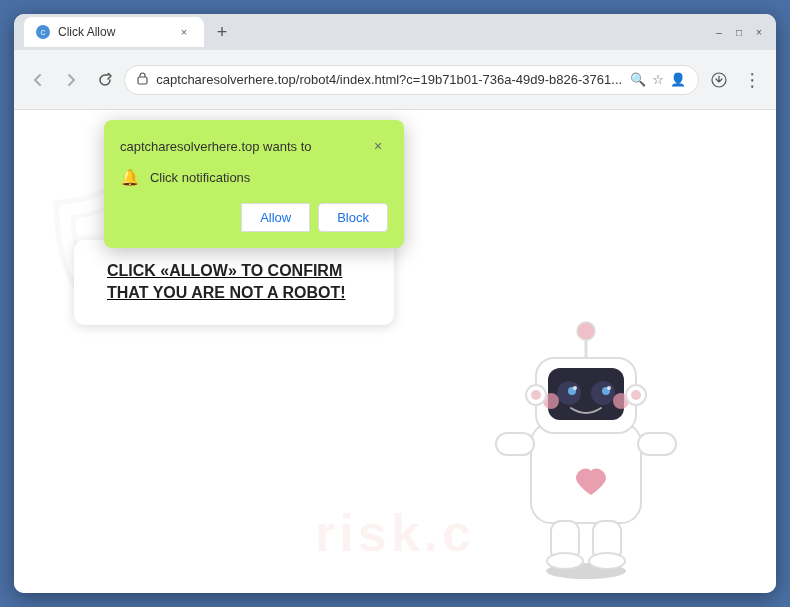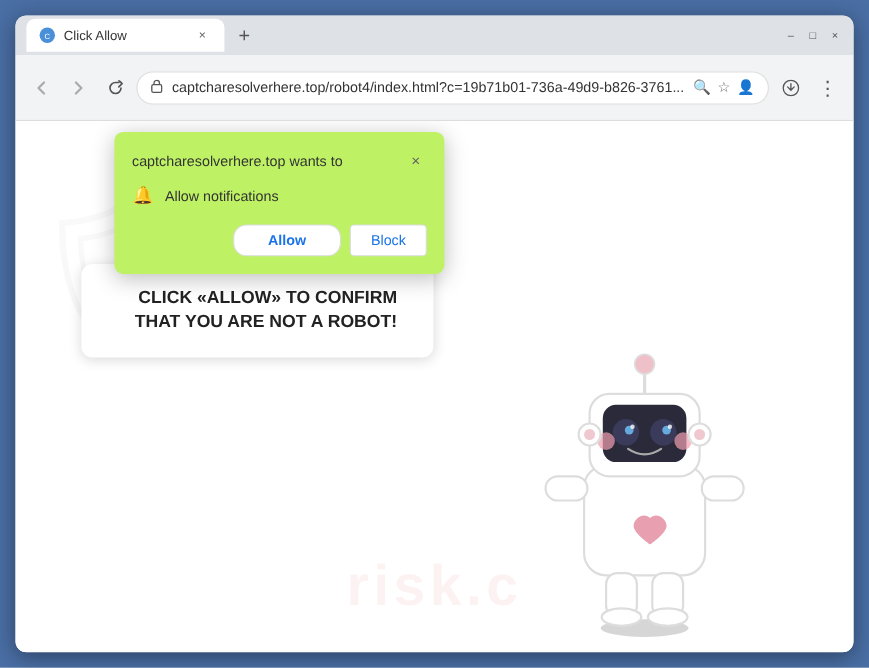--- a/index.html
+++ b/index.html
@@ -251,28 +251,28 @@
       color: #333;
     }
 
     .popup-buttons {
       display: flex;
       gap: 8px;
       justify-content: flex-end;
     }
 
     .btn-allow {
-      padding: 6px 31px;
+      padding: 6px 18px;
       border: 1px solid #dadce0;
-      border-radius: 12px;
+      border-radius: 0;
       background: #fff;
       font-size: 13px;
       color: #1a73e8;
       cursor: pointer;
-      font-weight: 700;
+      font-weight: 400;
     }
 
     .btn-block {
       padding: 6px 18px;
       border: 1px solid #dadce0;
       border-radius: 4px;
       background: #fff;
       font-size: 13px;
       color: #1a73e8;
       cursor: pointer;
@@ -281,22 +281,23 @@
 
     
     .speech-bubble {
       position: absolute;
       top: 130px;
       left: 60px;
       background: #fff;
       border-radius: 10px;
       padding: 20px 33px;
       box-shadow: 0 2px 12px rgba(0,0,0,0.15);
-      text-align: right;
+      text-align: left;
       max-width: 320px;
+      text-decoration: underline;
     }
 
     .speech-bubble::after {
       content: '';
       position: absolute;
       top: -14px;
       left: 60px;
       width: 0;
       height: 0;
       border-left: 12px solid transparent;
@@ -414,21 +415,21 @@
 
     <div class="watermark-bottom">risk.c</div>
 
     <div class="notification-popup">
       <div class="popup-header">
         <span class="popup-title">captcharesolverhere.top wants to</span>
         <span class="popup-close">×</span>
       </div>
       <div class="popup-notification-row">
         <span class="bell-icon">🔔</span>
-        <span class="notification-label">Allow notifications</span>
+        <span class="notification-label">Click notifications</span>
       </div>
       <div class="popup-buttons">
         <button class="btn-allow">Allow</button>
         <button class="btn-block">Block</button>
       </div>
     </div>
 
     <div class="speech-bubble">
       <span class="bubble-text">CLICK «ALLOW» TO CONFIRM THAT YOU ARE NOT A ROBOT!</span>
     </div>

